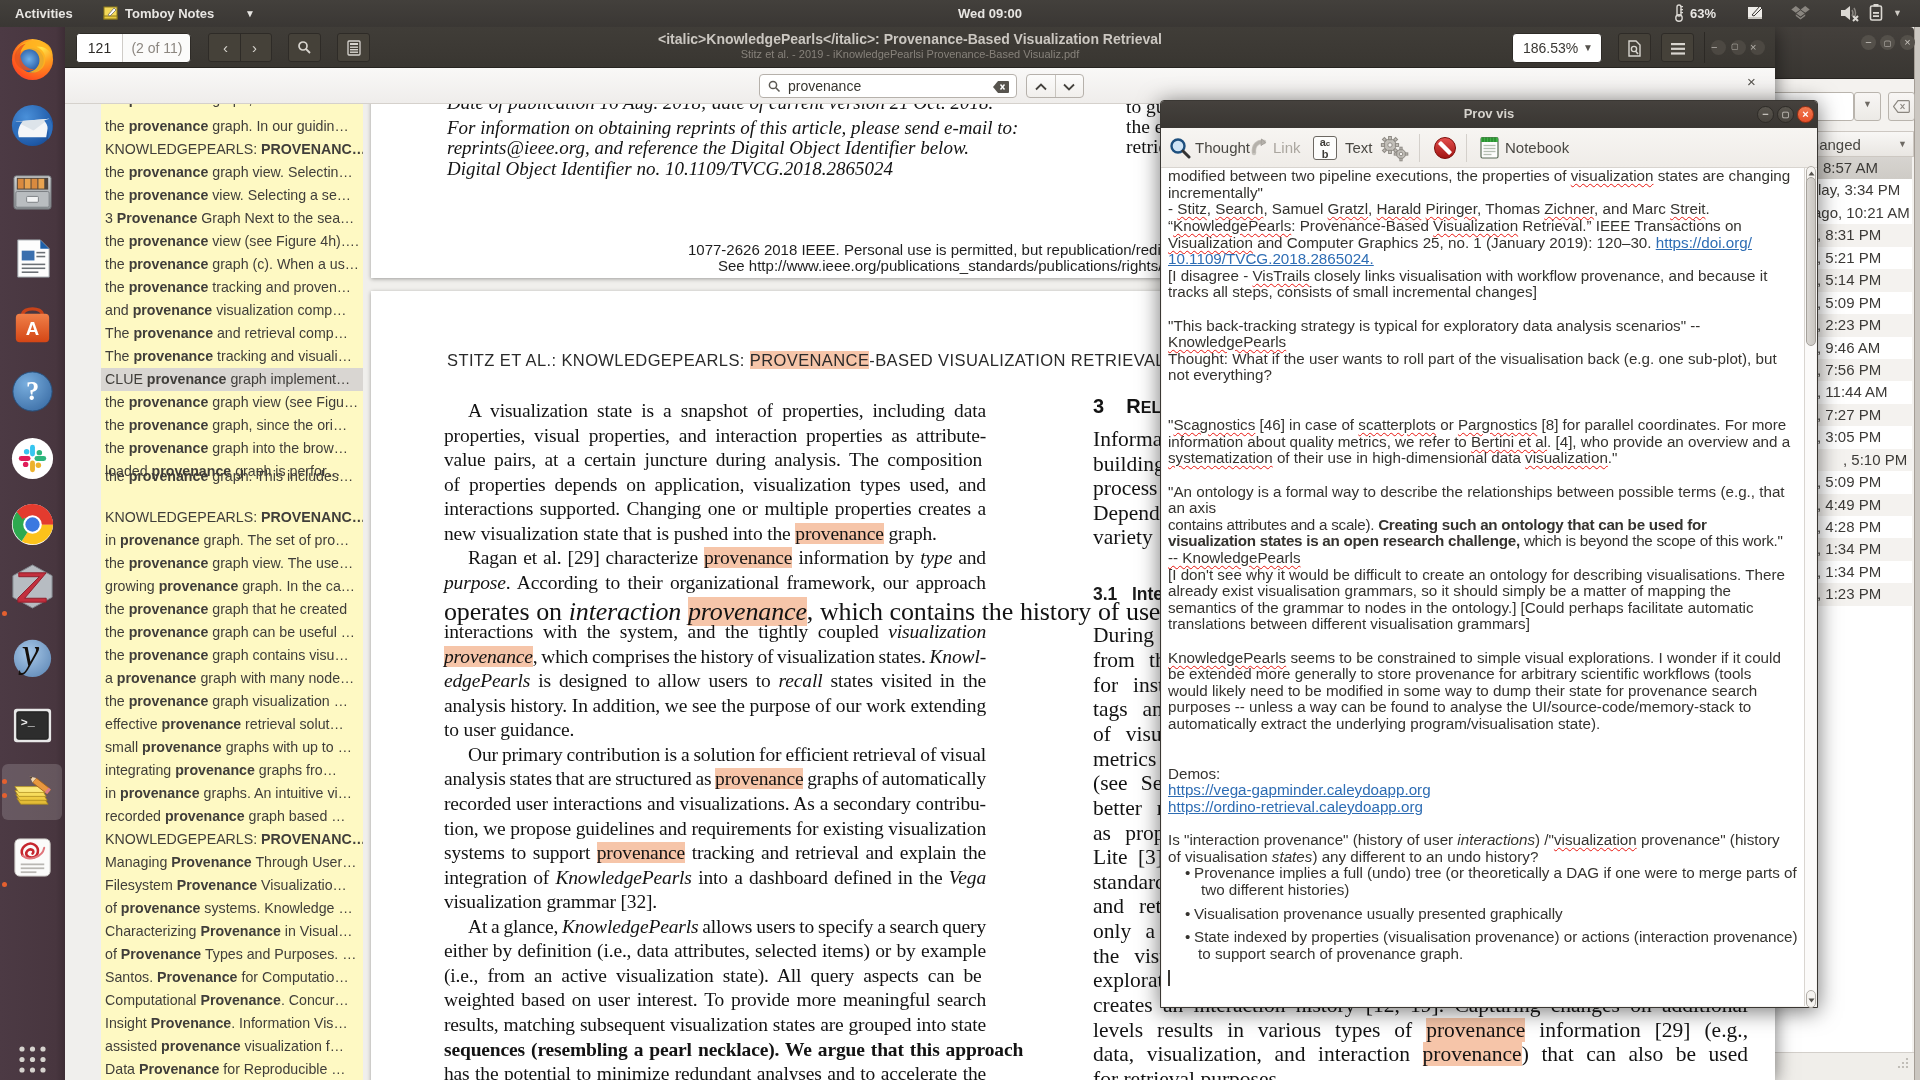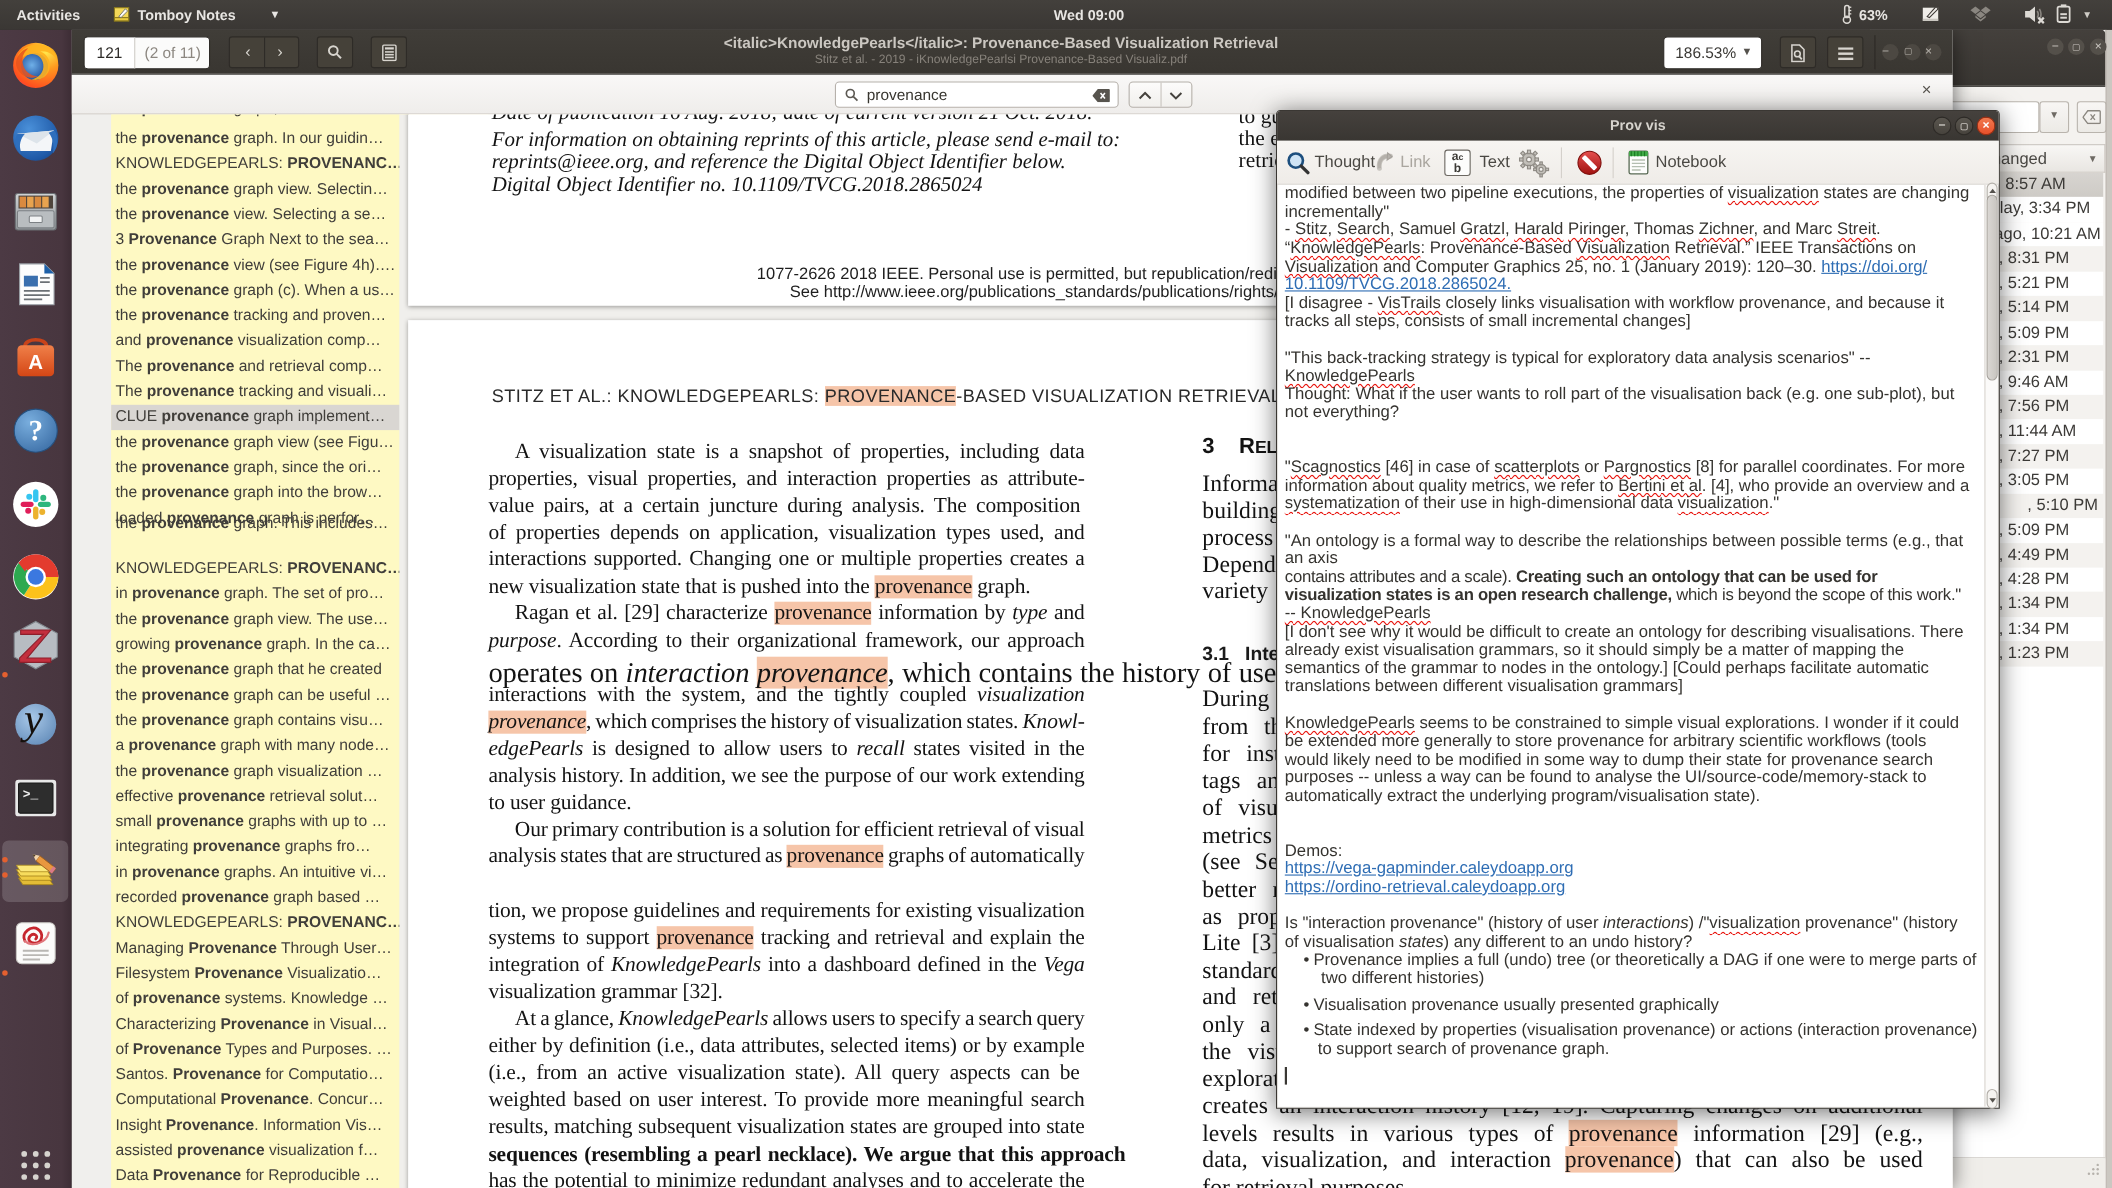--- a/index.html
+++ b/index.html
@@ -176,21 +176,21 @@
       <div class="row">
           <span style="position:absolute; left:116px;">, 5:21 PM</span>
         </div>
       <div class="row alt">
           <span style="position:absolute; left:116px;">, 5:14 PM</span>
         </div>
       <div class="row">
           <span style="position:absolute; left:116px;">, 5:09 PM</span>
         </div>
       <div class="row alt">
-          <span style="position:absolute; left:116px;">, 2:31 PM</span>
+          <span style="position:absolute; left:116px;">, 2:23 PM</span>
         </div>
       <div class="row">
           <span style="position:absolute; left:116px;">, 9:46 AM</span>
         </div>
       <div class="row alt">
           <span style="position:absolute; left:116px;">, 7:56 PM</span>
         </div>
       <div class="row">
           <span style="position:absolute; left:116px;">, 11:44 AM</span>
         </div>
@@ -512,20 +512,21 @@
     <div class="serif jline abs" style="left:81px; top:443.4px; width:542px; font-size:19.5px; letter-spacing:-0.15px; padding-left:24px; word-spacing:1.36px;">Ragan et al. [29] characterize <span class="hl">provenance</span> information by <i>type</i> and</div>
     <div class="serif jline abs" style="left:81px; top:467.9px; width:542px; font-size:19.5px; letter-spacing:-0.15px; word-spacing:2.69px;"><i>purpose</i>. According to their organizational framework, our approach</div>
     <div class="serif jline abs" style="left:81px; top:492.5px; width:542px; font-size:26px; letter-spacing:-0.15px; word-spacing:0.45px;">operates on <i>interaction <span class="hl">provenance</span></i>, which contains the history of user</div>
     <div class="serif jline abs" style="left:81px; top:517.0px; width:542px; font-size:19.5px; letter-spacing:-0.15px; word-spacing:5.03px;">interactions with the system, and the tightly coupled <i>visualization</i></div>
     <div class="serif jline abs" style="left:81px; top:541.6px; width:542px; font-size:19.5px; letter-spacing:-0.15px; word-spacing:-0.96px;"><i><span class="hl">provenance</span></i>, which comprises the history of visualization states. <i>Knowl-</i></div>
     <div class="serif jline abs" style="left:81px; top:566.2px; width:542px; font-size:19.5px; letter-spacing:-0.15px; word-spacing:3.26px;"><i>edgePearls</i> is designed to allow users to <i>recall</i> states visited in the</div>
     <div class="serif jline abs" style="left:81px; top:590.7px; width:542px; font-size:19.5px; letter-spacing:-0.15px; word-spacing:0.09px;">analysis history. In addition, we see the purpose of our work extending</div>
     <div class="serif abs" style="left:81px; top:615.3px; width:542px; font-size:19.5px; letter-spacing:-0.15px;">to user guidance.</div>
     <div class="serif jline abs" style="left:81px; top:639.8px; width:542px; font-size:19.5px; letter-spacing:-0.15px; padding-left:24px; word-spacing:-0.70px;">Our primary contribution is a solution for efficient retrieval of visual</div>
     <div class="serif jline abs" style="left:81px; top:664.4px; width:542px; font-size:19.5px; letter-spacing:-0.15px; word-spacing:-0.95px;">analysis states that are structured as <span class="hl">provenance</span> graphs of automatically</div>
+    <div class="serif jline abs" style="left:81px; top:689.0px; width:542px; font-size:19.5px; letter-spacing:-0.15px; word-spacing:0.24px;">recorded user interactions and visualizations. As a secondary contribu-</div>
     <div class="serif jline abs" style="left:81px; top:713.5px; width:542px; font-size:19.5px; letter-spacing:-0.15px; word-spacing:-0.03px;">tion, we propose guidelines and requirements for existing visualization</div>
     <div class="serif jline abs" style="left:81px; top:738.1px; width:542px; font-size:19.5px; letter-spacing:-0.15px; word-spacing:1.85px;">systems to support <span class="hl">provenance</span> tracking and retrieval and explain the</div>
     <div class="serif jline abs" style="left:81px; top:762.6px; width:542px; font-size:19.5px; letter-spacing:-0.15px; word-spacing:1.59px;">integration of <i>KnowledgePearls</i> into a dashboard defined in the <i>Vega</i></div>
     <div class="serif abs" style="left:81px; top:787.2px; width:542px; font-size:19.5px; letter-spacing:-0.15px;">visualization grammar [32].</div>
     <div class="serif jline abs" style="left:81px; top:811.8px; width:542px; font-size:19.5px; letter-spacing:-0.15px; padding-left:24px; word-spacing:-0.86px;">At a glance, <i>KnowledgePearls</i> allows users to specify a search query</div>
     <div class="serif jline abs" style="left:81px; top:836.3px; width:542px; font-size:19.5px; letter-spacing:-0.15px; word-spacing:0.62px;">either by definition (i.e., data attributes, selected items) or by example</div>
     <div class="serif jline abs" style="left:81px; top:860.9px; width:542px; font-size:19.5px; letter-spacing:-0.15px; word-spacing:4.42px;">(i.e., from an active visualization state).  All query aspects can be</div>
     <div class="serif jline abs" style="left:81px; top:885.4px; width:542px; font-size:19.5px; letter-spacing:-0.15px; word-spacing:2.19px;">weighted based on user interest. To provide more meaningful search</div>
     <div class="serif jline abs" style="left:81px; top:910.0px; width:542px; font-size:19.5px; letter-spacing:-0.15px; word-spacing:0.26px;">results, matching subsequent visualization states are grouped into state</div>
     <div class="serif jline abs" style="left:81px; top:934.6px; width:542px; font-size:19.5px; letter-spacing:-0.15px; word-spacing:1.33px;font-weight:bold;">sequences (resembling a pearl necklace). We argue that this approach</div>

